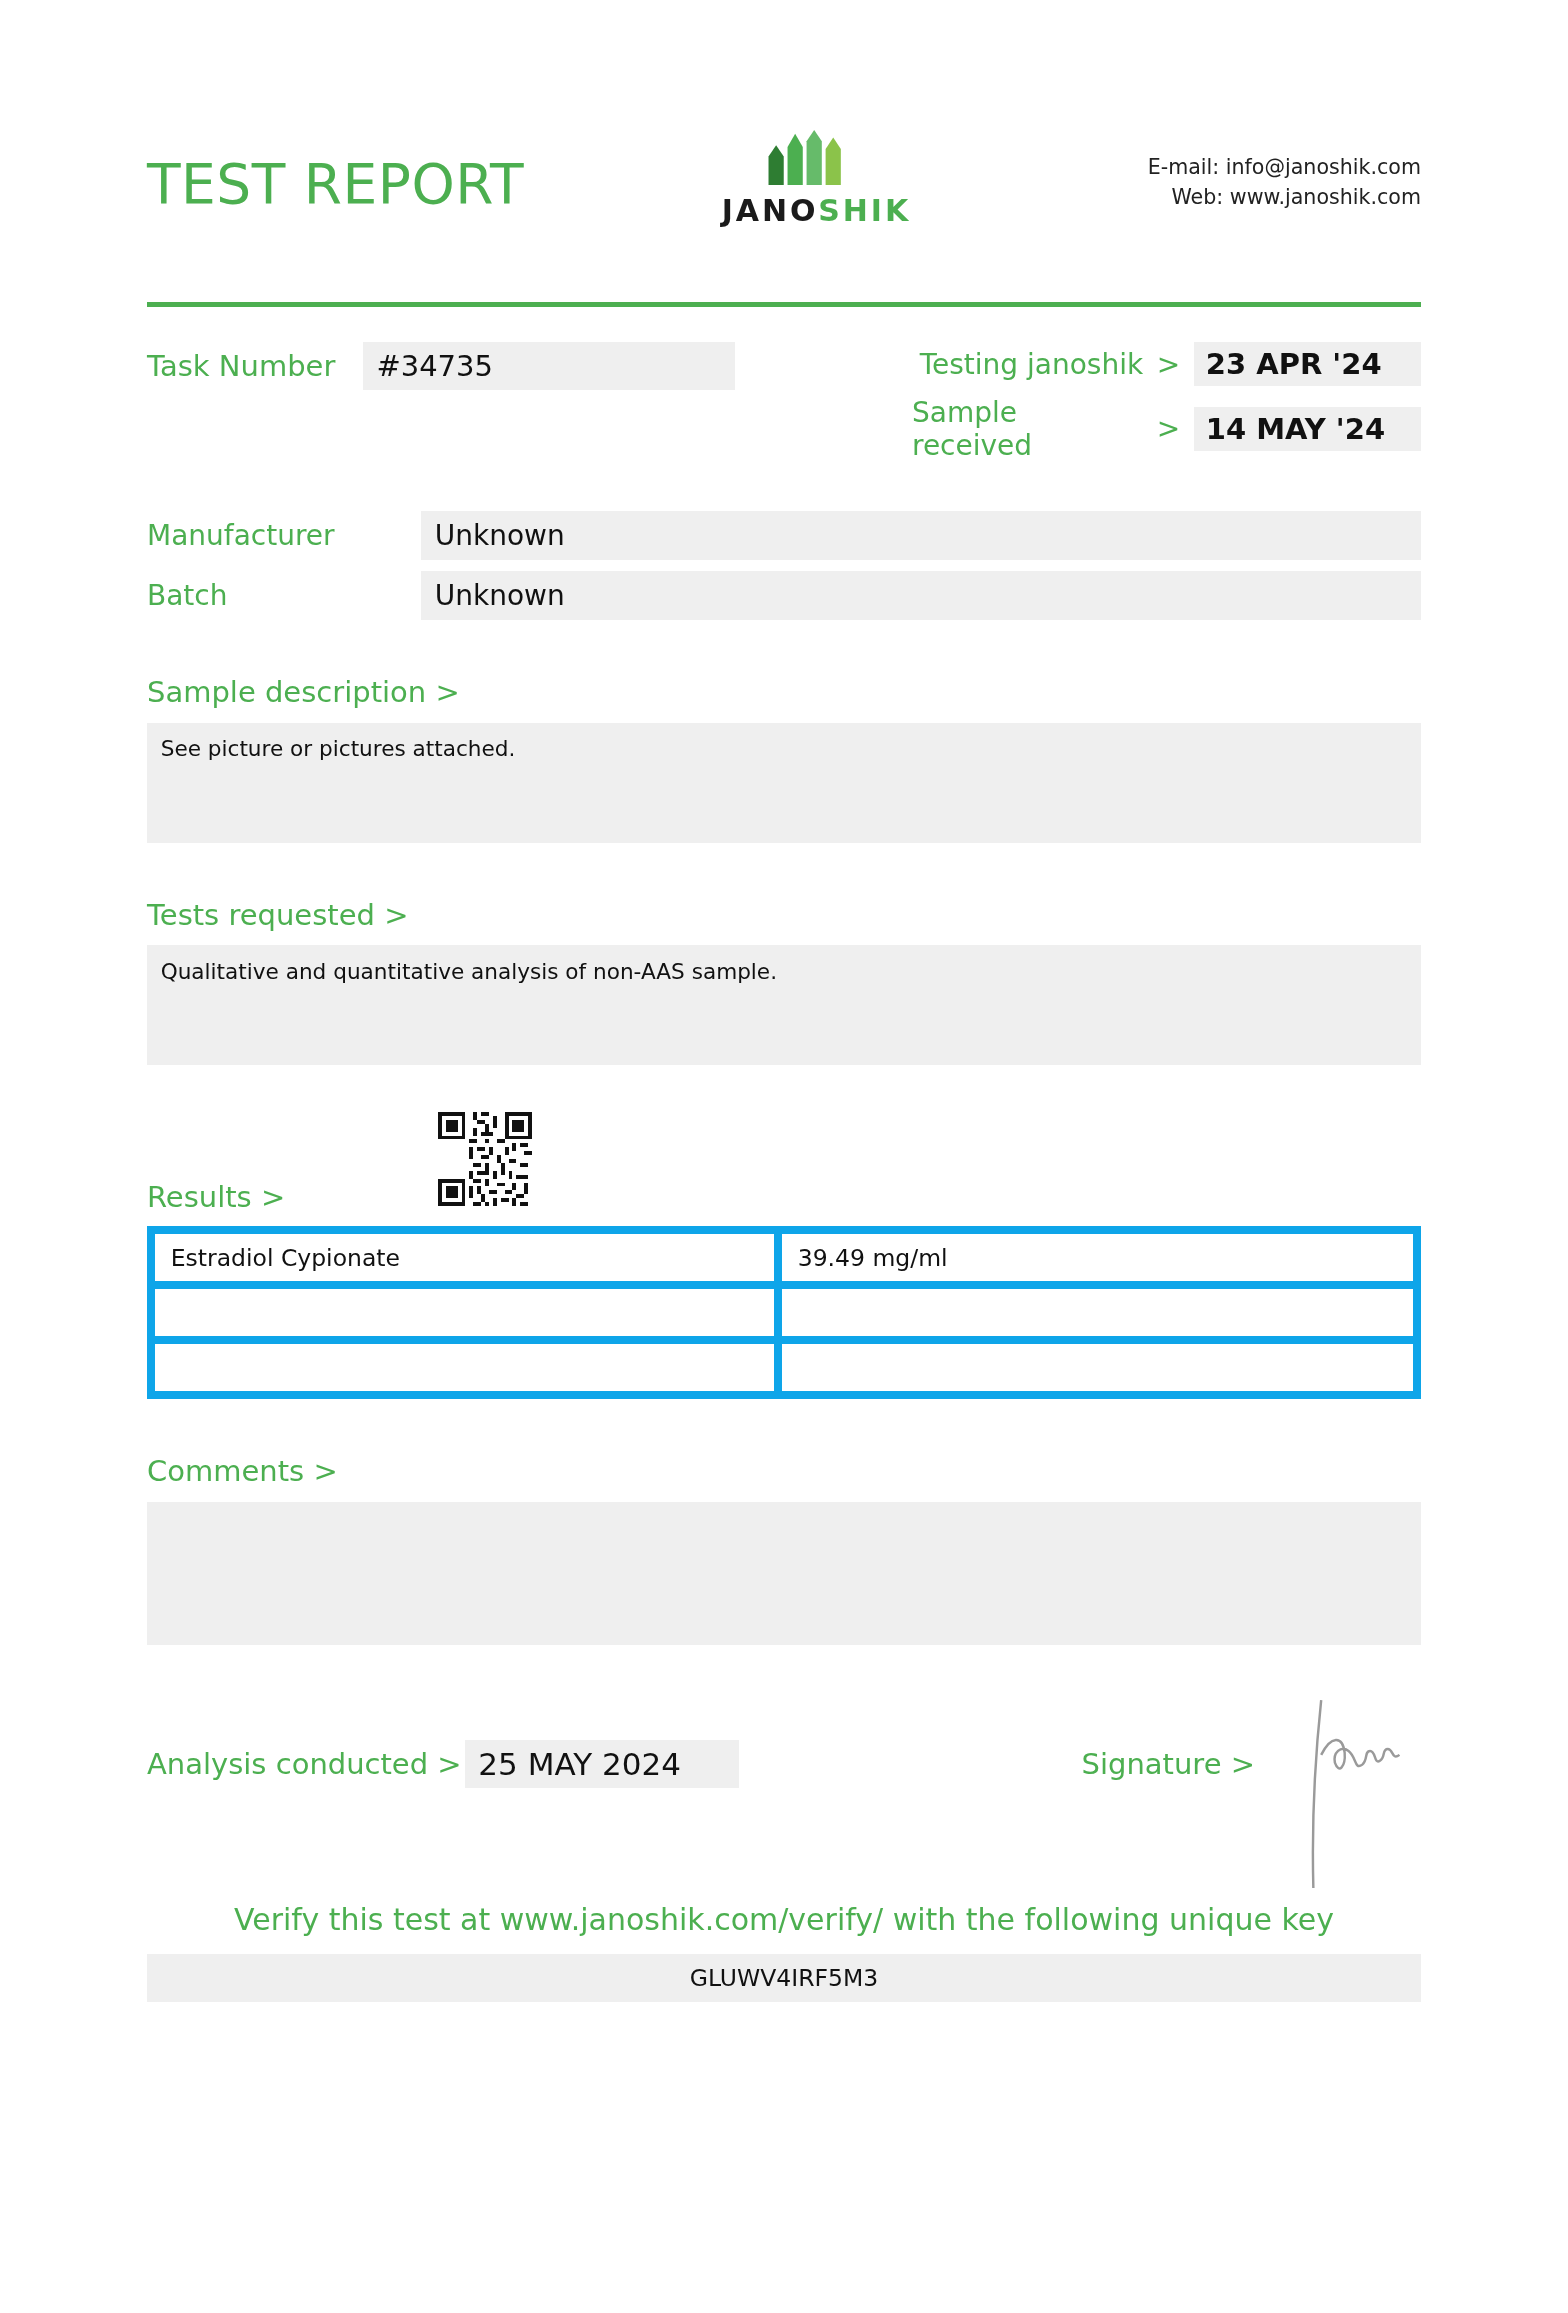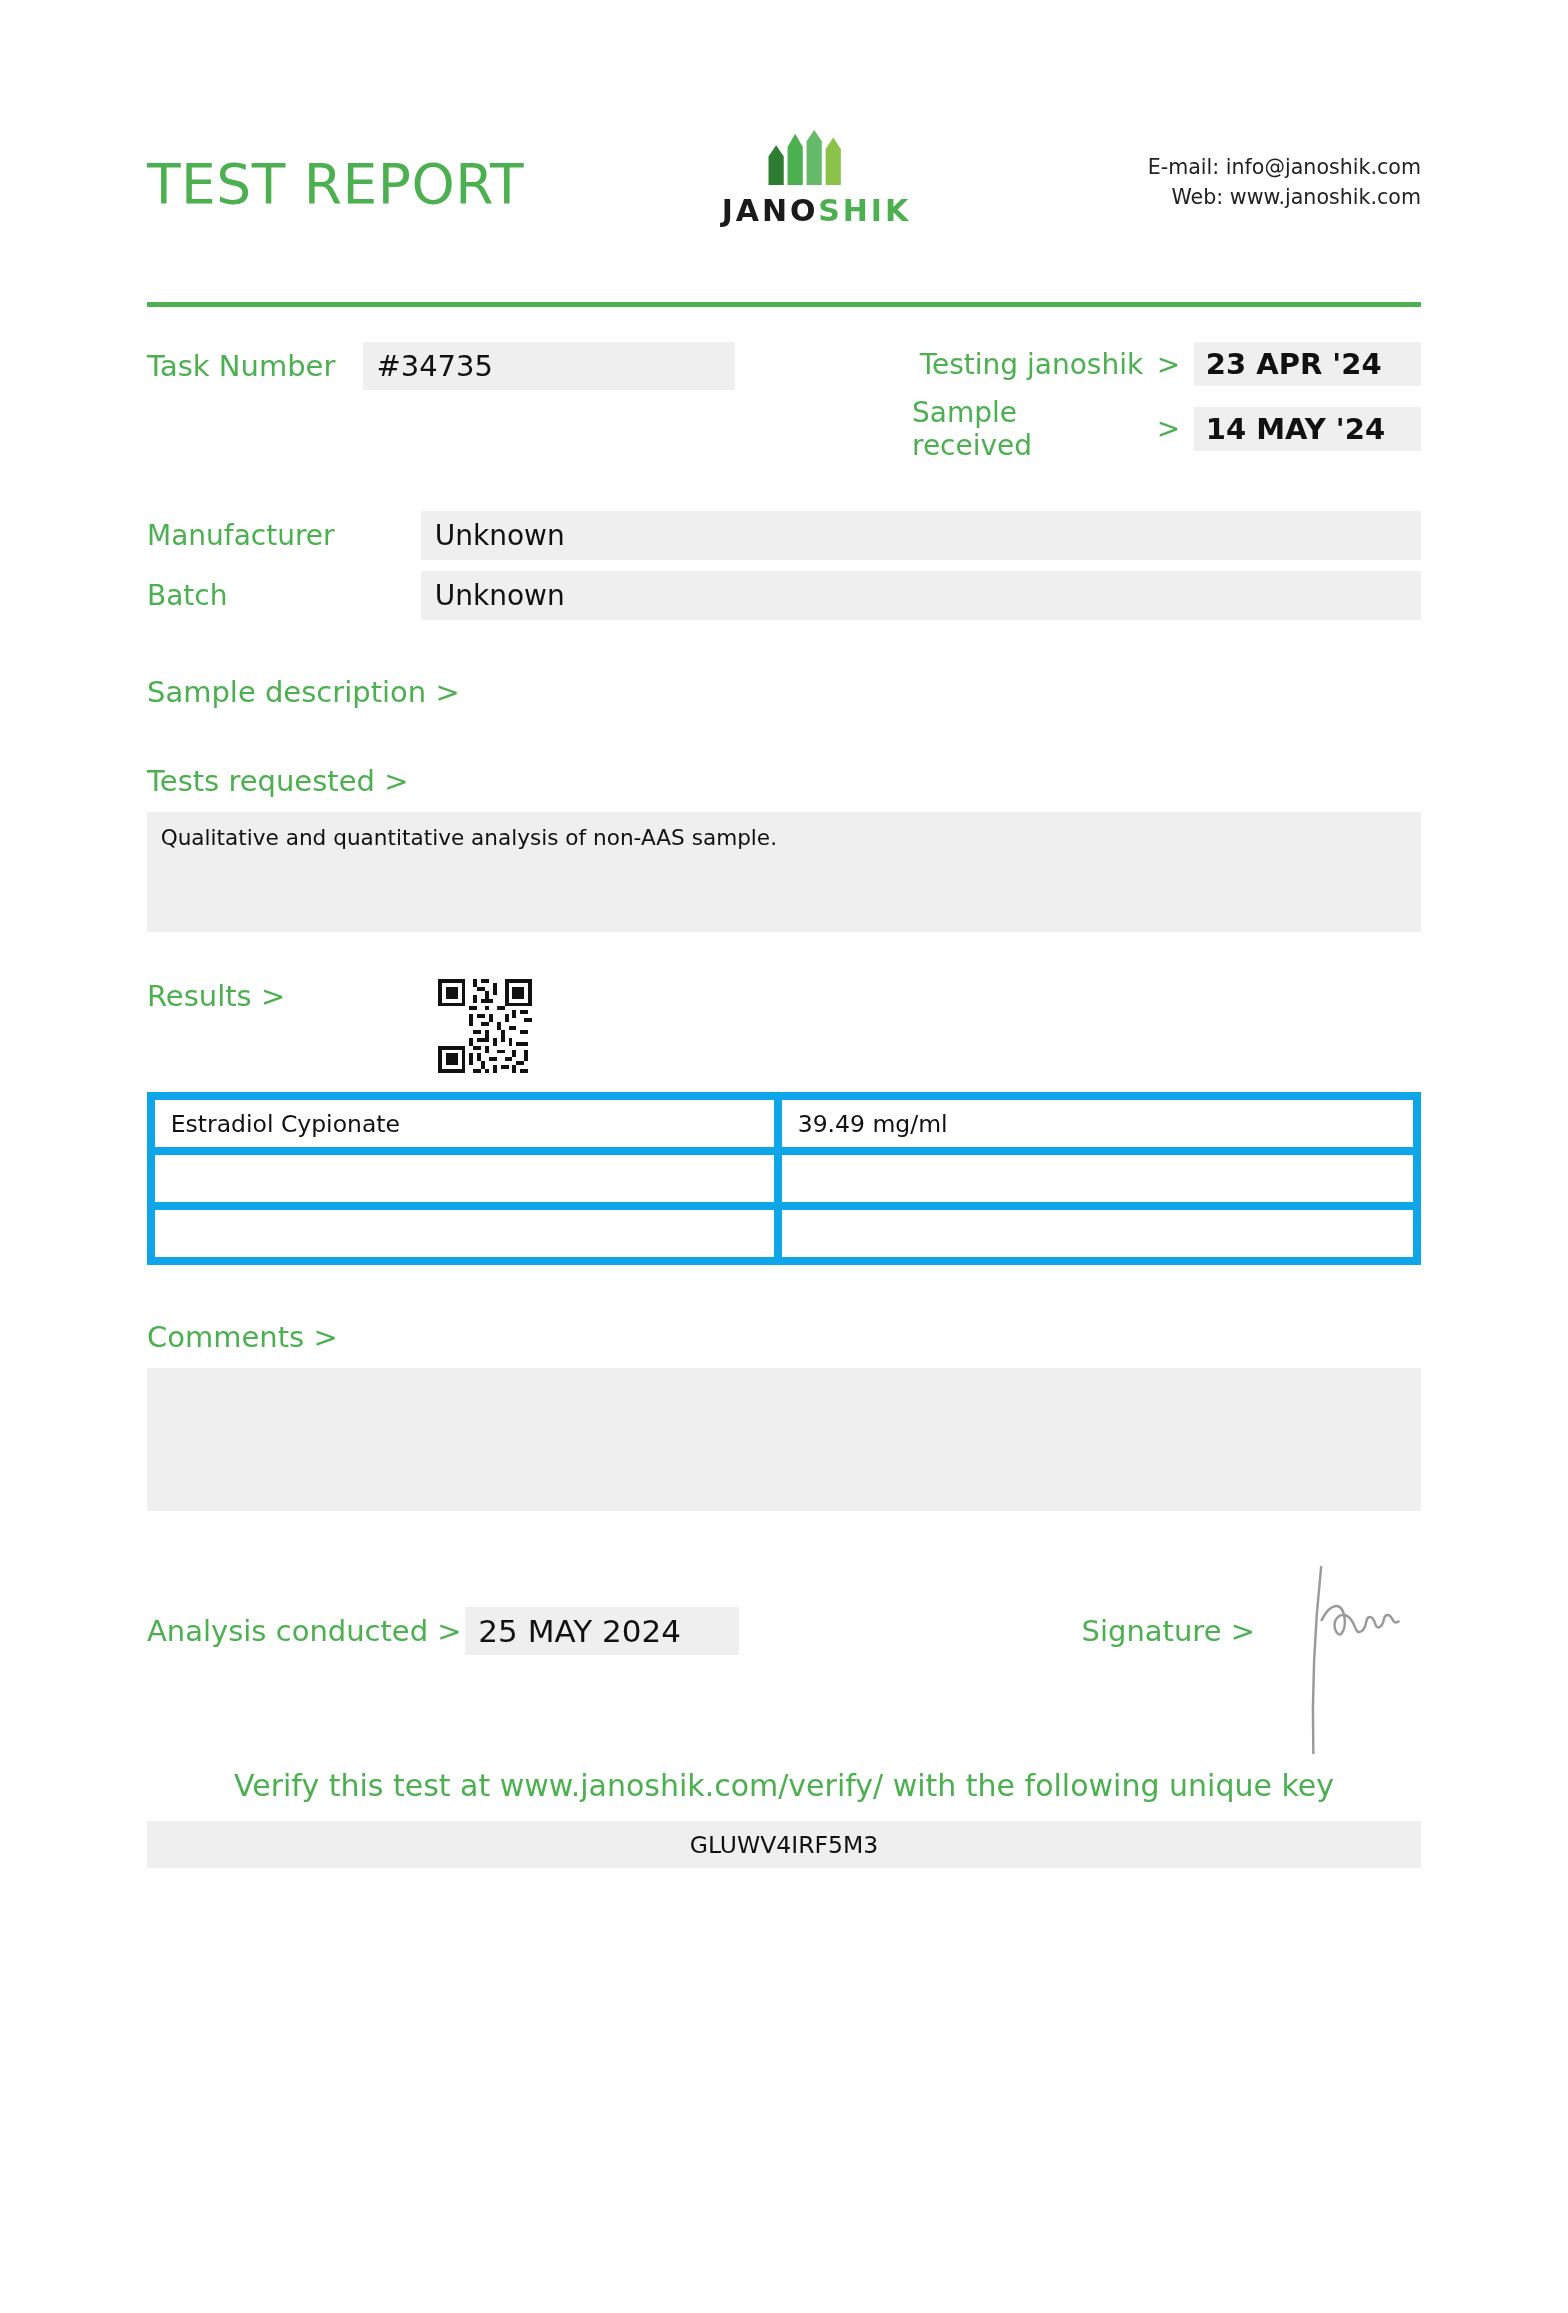--- a/index.html
+++ b/index.html
@@ -163,20 +163,21 @@
     padding: 13.7px 13.7px;
     font-size: 21.6px;
     color: #111;
   }
   .box-desc { height: 120px; }
   .box-tests { height: 120px; }
   .box-comments { height: 143px; }
   
   .results-head {
     display: flex;
+    align-items: flex-end;
     margin-top: 47px;
   }
   .results-title {
     color: #4caf50;
     font-size: 29px;
     flex: 0 0 auto;
   }
   .qr {
     margin-left: 147px;
     margin-bottom: 3.9px;
@@ -292,20 +293,21 @@
       <div class="info-label">Manufacturer</div>
       <div class="info-value">Unknown</div>
     </div>
     <div class="info-row">
       <div class="info-label">Batch</div>
       <div class="info-value">Unknown</div>
     </div>
   </div>
 
   <div class="section-title">Sample description &gt;</div>
+  <div class="section-box box-desc">See picture or pictures attached.</div>
 
   <div class="section-title">Tests requested &gt;</div>
   <div class="section-box box-tests">Qualitative and quantitative analysis of non-AAS sample.</div>
 
   <div class="results-head">
     <div class="results-title">Results &gt;</div>
     <div class="qr">
       <svg width="106" height="94" viewBox="0 0 24 24" shape-rendering="crispEdges">
         <rect width="24" height="24" fill="#ffffff"></rect>
         <g fill="#111111">

